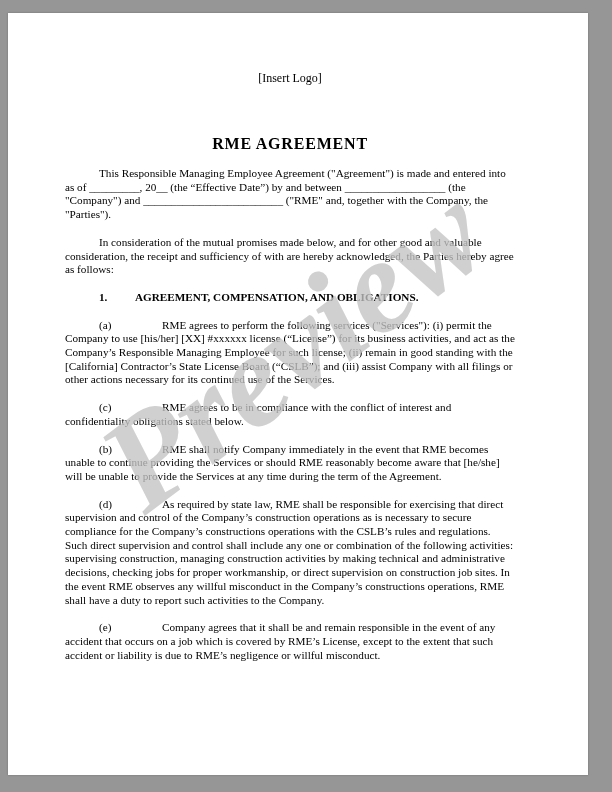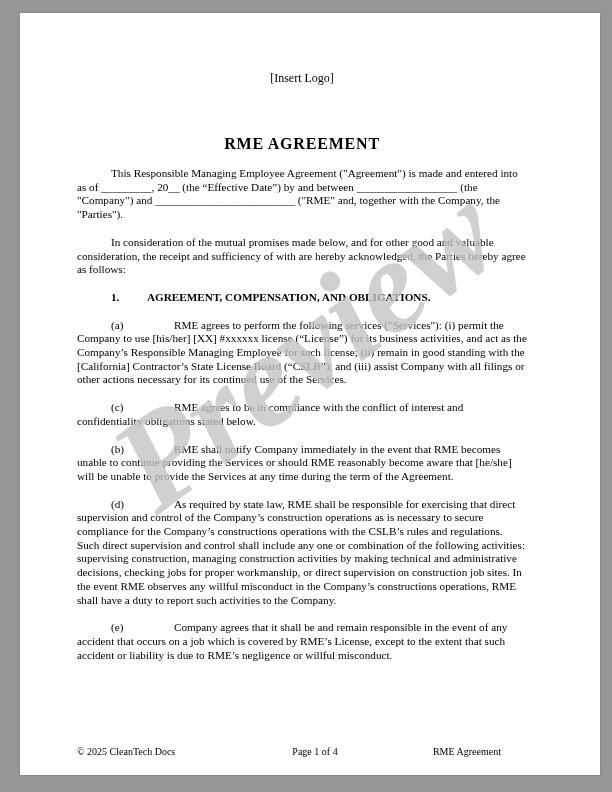--- a/index.html
+++ b/index.html
@@ -4,21 +4,21 @@
 <style>
   html, body { margin: 0; padding: 0; }
   body {
     width: 612px; height: 792px; overflow: hidden;
     background: #969696;
     font-family: "Liberation Serif", "DejaVu Serif", serif;
     color: #000;
   }
   .frame { position: relative; width: 612px; height: 792px; }
   .page {
-    position: absolute; left: 20px; top: 13px;
+    position: absolute; left: 8px; top: 13px;
     width: 580px; height: 762px;
     background: #ffffff;
     box-shadow: 0 0 2px rgba(0,0,0,0.25);
     overflow: hidden;
   }
   .content { padding: 58px 73px 0 57px; }
   .logo-ph {
     text-align: center;
     font-size: 12px; line-height: 14px;
   }
@@ -68,20 +68,15 @@
           <p class="para body"><span>This Responsible Managing Employee Agreement ("</span><span class="u">Agreement</span><span>") is made and entered into as of </span><span>_________</span><span>, 20__ (the “</span><span class="u">Effective Date</span><span>”) by and between </span><span>__________________</span><span> (the "</span><span class="u">Company</span><span>") and </span><span>_________________________</span><span> ("RME" and, together with the Company, the "</span><span class="u">Parties</span><span>").</span></p>
           <p class="para body"><span>In consideration of the mutual promises made below, and for other good and valuable consideration, the receipt and sufficiency of with are hereby acknowledged, the Parties hereby agree as follows:</span></p>
           <p class="para heading"><span class="label label-num">1.</span><span class="u b">AGREEMENT, COMPENSATION, AND OBLIGATIONS.</span></p>
           <p class="para sub"><span class="label label-letter">(a)</span><span>RME agrees to perform the following services ("</span><span class="u">Services</span><span>"): (i) permit the Company to use [his/her] [XX] #xxxxxx license (“License”) for its business activities, and act as the Company’s Responsible Managing Employee for such license; (ii) remain in good standing with the [California] Contractor’s State License Board (“CSLB”); and (iii) assist Company with all filings or other actions necessary for its continued use of the Services.</span></p>
           <p class="para sub"><span class="label label-letter">(c)</span><span>RME agrees to be in compliance with the conflict of interest and confidentiality obligations stated below.</span></p>
           <p class="para sub"><span class="label label-letter">(b)</span><span>RME shall notify Company immediately in the event that RME becomes unable to continue providing the Services or should RME reasonably become aware that [he/she] will be unable to provide the Services at any time during the term of the Agreement.</span></p>
           <p class="para sub"><span class="label label-letter">(d)</span><span>As required by state law, RME shall be responsible for exercising that direct supervision and control of the Company’s construction operations as is necessary to secure compliance for the Company’s constructions operations with the CSLB’s rules and regulations.  Such direct supervision and control shall include any one or combination of the following activities: supervising construction, managing construction activities by making technical and administrative decisions, checking jobs for proper workmanship, or direct supervision on construction job sites.  In the event RME observes any willful misconduct in the Company’s constructions operations, RME shall have a duty to report such activities to the Company.</span></p>
           <p class="para sub"><span class="label label-letter">(e)</span><span>Company agrees that it shall be and remain responsible in the event of any accident that occurs on a job which is covered by RME’s License, except to the extent that such accident or liability is due to RME’s negligence or willful misconduct.</span></p>
         </div>
     </div>
-    <div class="footer">
-      <span class="f-left">© 2025 CleanTech Docs</span>
-      <span class="f-center">Page 1 of 4</span>
-      <span class="f-right">RME Agreement</span>
-    </div>
     <div class="watermark">Preview</div>
   </div>
 </div>
 
 </body></html>

